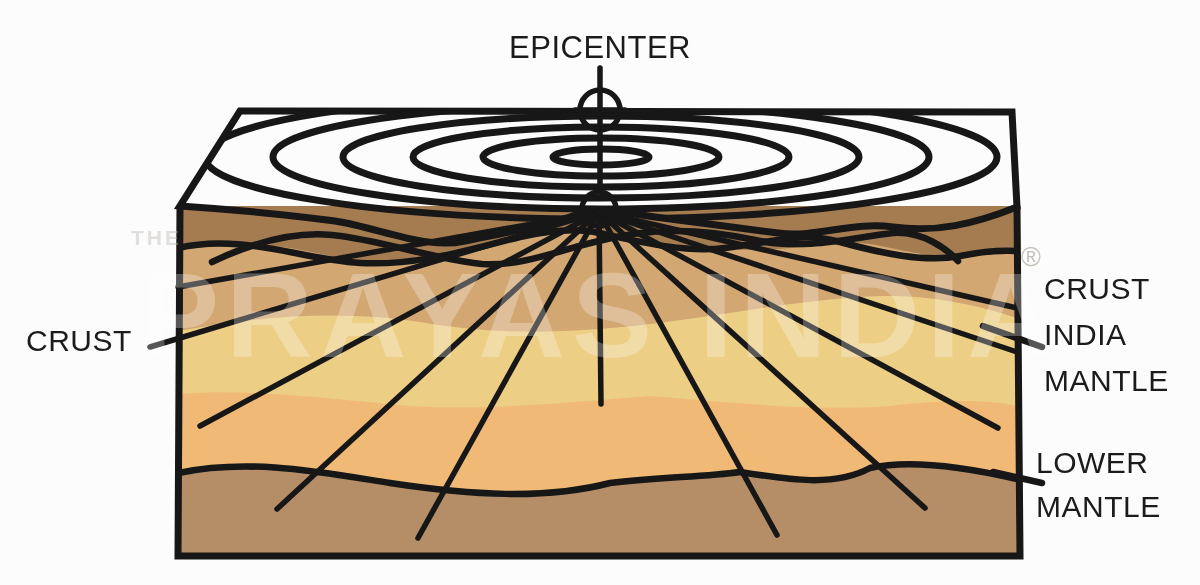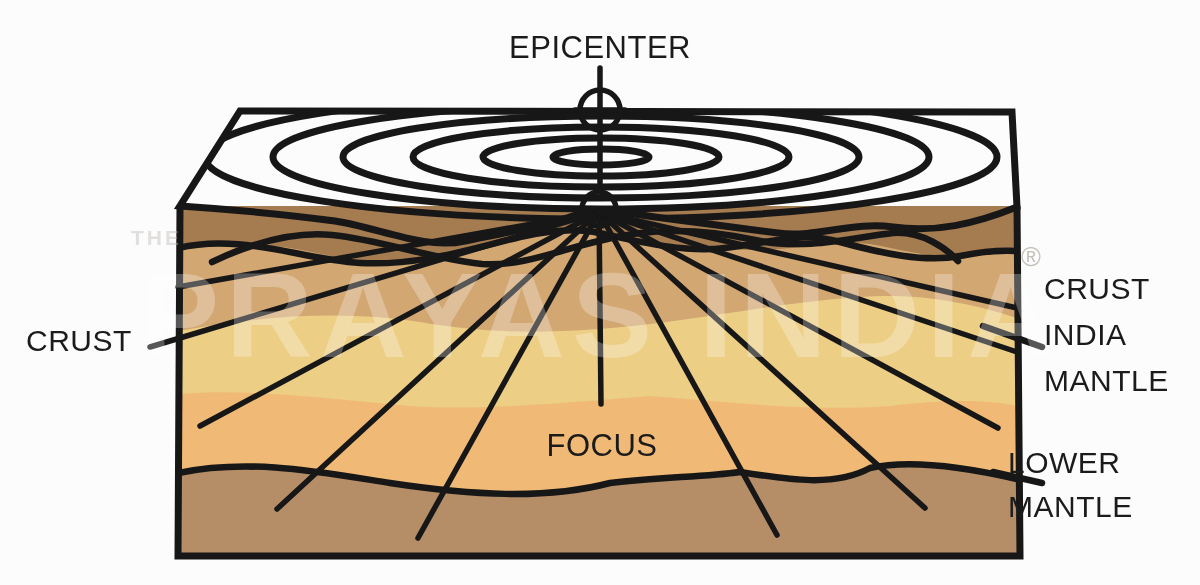--- a/index.html
+++ b/index.html
@@ -117,30 +117,29 @@
     <path class="ln w65" d="M983,326 L1042,347"></path>
     <path class="ln w65" d="M993,472 L1042,483"></path>
   </svg>
 
   <div class="wm wm-the">THE</div>
   <div class="wm wm-brand">PRAYAS INDIA</div>
   <div class="wm wm-reg">®</div>
 
   <div class="lbl center" style="left:600px;top:25px;font-size:31px;">EPICENTER</div>
 
-  <div class="lbl center" style="left:602px;top:423px;font-size:31px;">FOCUS</div>
 
   <div class="lbl" style="left:26px;top:318px;">
     <div>CRUST</div>
   </div>
 
   <div class="lbl" style="left:1044px;top:266px;line-height:46px;">
     <div>CRUST</div>
     <div>INDIA</div>
     <div>MANTLE</div>
   </div>
 
-  <div class="lbl" style="left:1008px;top:441px;line-height:44px;">
+  <div class="lbl" style="left:1036px;top:441px;line-height:44px;">
     <div>LOWER</div>
     <div>MANTLE</div>
   </div>
 
 </div>
 
 </body></html>

